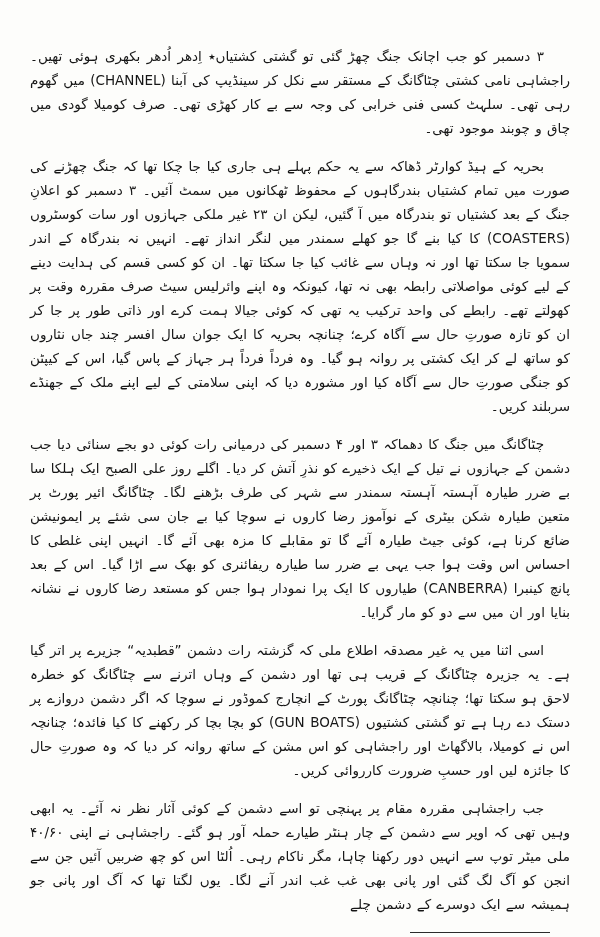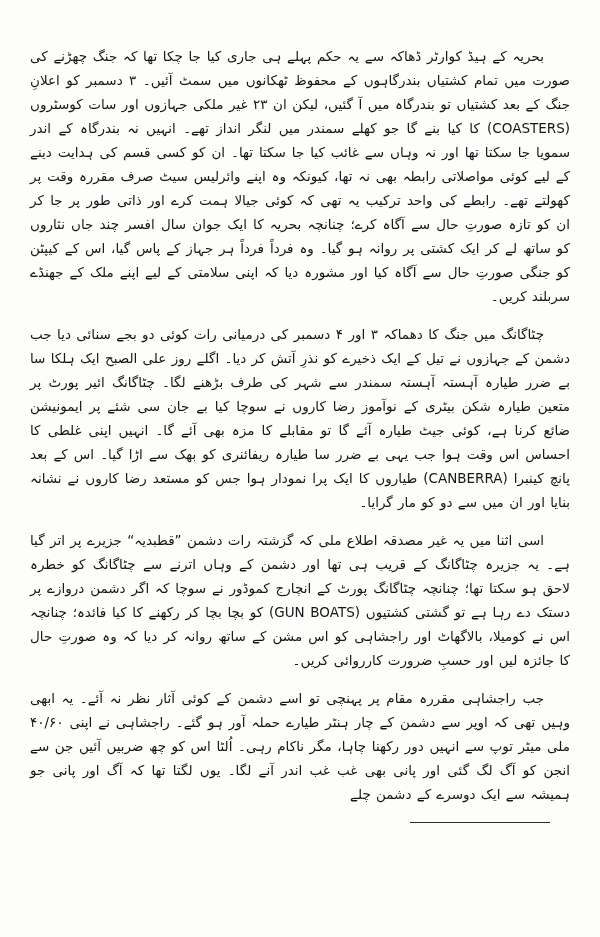--- a/index.html
+++ b/index.html
@@ -31,20 +31,21 @@
     margin:0 20px 9px auto;   
     margin-right:20px;margin-left:auto;
   }
 </style>
 </head>
 <body>
 
 <div class="page">
 
   <div class="text-block">
+    <p class="para">۳ دسمبر کو جب اچانک جنگ چھڑ گئی تو گشتی کشتیاں٭ اِدھر اُدھر بکھری ہوئی تھیں۔ راجشاہی نامی کشتی چٹاگانگ کے مستقر سے نکل کر سینڈیپ کی آبنا (CHANNEL) میں گھوم رہی تھی۔ سلہٹ کسی فنی خرابی کی وجہ سے بے کار کھڑی تھی۔ صرف کومیلا گودی میں چاق و چوبند موجود تھی۔</p>
     <p class="para">بحریہ کے ہیڈ کوارٹر ڈھاکہ سے یہ حکم پہلے ہی جاری کیا جا چکا تھا کہ جنگ چھڑنے کی صورت میں تمام کشتیاں بندرگاہوں کے محفوظ ٹھکانوں میں سمٹ آئیں۔ ۳ دسمبر کو اعلانِ جنگ کے بعد کشتیاں تو بندرگاہ میں آ گئیں، لیکن ان ۲۳ غیر ملکی جہازوں اور سات کوسٹروں (COASTERS) کا کیا بنے گا جو کھلے سمندر میں لنگر انداز تھے۔ انہیں نہ بندرگاہ کے اندر سمویا جا سکتا تھا اور نہ وہاں سے غائب کیا جا سکتا تھا۔ ان کو کسی قسم کی ہدایت دینے کے لیے کوئی مواصلاتی رابطہ بھی نہ تھا، کیونکہ وہ اپنے وائرلیس سیٹ صرف مقررہ وقت پر کھولتے تھے۔ رابطے کی واحد ترکیب یہ تھی کہ کوئی جیالا ہمت کرے اور ذاتی طور پر جا کر ان کو تازہ صورتِ حال سے آگاہ کرے؛ چنانچہ بحریہ کا ایک جوان سال افسر چند جاں نثاروں کو ساتھ لے کر ایک کشتی پر روانہ ہو گیا۔ وہ فرداً فرداً ہر جہاز کے پاس گیا، اس کے کیپٹن کو جنگی صورتِ حال سے آگاہ کیا اور مشورہ دیا کہ اپنی سلامتی کے لیے اپنے ملک کے جھنڈے سربلند کریں۔</p>
     <p class="para">چٹاگانگ میں جنگ کا دھماکہ ۳ اور ۴ دسمبر کی درمیانی رات کوئی دو بجے سنائی دیا جب دشمن کے جہازوں نے تیل کے ایک ذخیرے کو نذرِ آتش کر دیا۔ اگلے روز علی الصبح ایک ہلکا سا بے ضرر طیارہ آہستہ آہستہ سمندر سے شہر کی طرف بڑھنے لگا۔ چٹاگانگ ائیر پورٹ پر متعین طیارہ شکن بیٹری کے نوآموز رضا کاروں نے سوچا کیا بے جان سی شئے پر ایمونیشن ضائع کرنا ہے، کوئی جیٹ طیارہ آئے گا تو مقابلے کا مزہ بھی آئے گا۔ انہیں اپنی غلطی کا احساس اس وقت ہوا جب یہی بے ضرر سا طیارہ ریفائنری کو بھک سے اڑا گیا۔ اس کے بعد پانچ کینبرا (CANBERRA) طیاروں کا ایک پرا نمودار ہوا جس کو مستعد رضا کاروں نے نشانہ بنایا اور ان میں سے دو کو مار گرایا۔</p>
     <p class="para">اسی اثنا میں یہ غیر مصدقہ اطلاع ملی کہ گزشتہ رات دشمن ”قطبدیہ“ جزیرے پر اتر گیا ہے۔ یہ جزیرہ چٹاگانگ کے قریب ہی تھا اور دشمن کے وہاں اترنے سے چٹاگانگ کو خطرہ لاحق ہو سکتا تھا؛ چنانچہ چٹاگانگ پورٹ کے انچارج کموڈور نے سوچا کہ اگر دشمن دروازے پر دستک دے رہا ہے تو گشتی کشتیوں (GUN BOATS) کو بچا بچا کر رکھنے کا کیا فائدہ؛ چنانچہ اس نے کومیلا، بالاگھاٹ اور راجشاہی کو اس مشن کے ساتھ روانہ کر دیا کہ وہ صورتِ حال کا جائزہ لیں اور حسبِ ضرورت کارروائی کریں۔</p>
     <p class="para">جب راجشاہی مقررہ مقام پر پہنچی تو اسے دشمن کے کوئی آثار نظر نہ آئے۔ یہ ابھی وہیں تھی کہ اوپر سے دشمن کے چار ہنٹر طیارے حملہ آور ہو گئے۔ راجشاہی نے اپنی ۴۰/۶۰ ملی میٹر توپ سے انہیں دور رکھنا چاہا، مگر ناکام رہی۔ اُلٹا اس کو چھ ضربیں آئیں جن سے انجن کو آگ لگ گئی اور پانی بھی غب غب اندر آنے لگا۔ یوں لگتا تھا کہ آگ اور پانی جو ہمیشہ سے ایک دوسرے کے دشمن چلے</p>
   </div>
 
   <div class="footnote">
     <div class="fn-rule"></div>
 
   </div>

